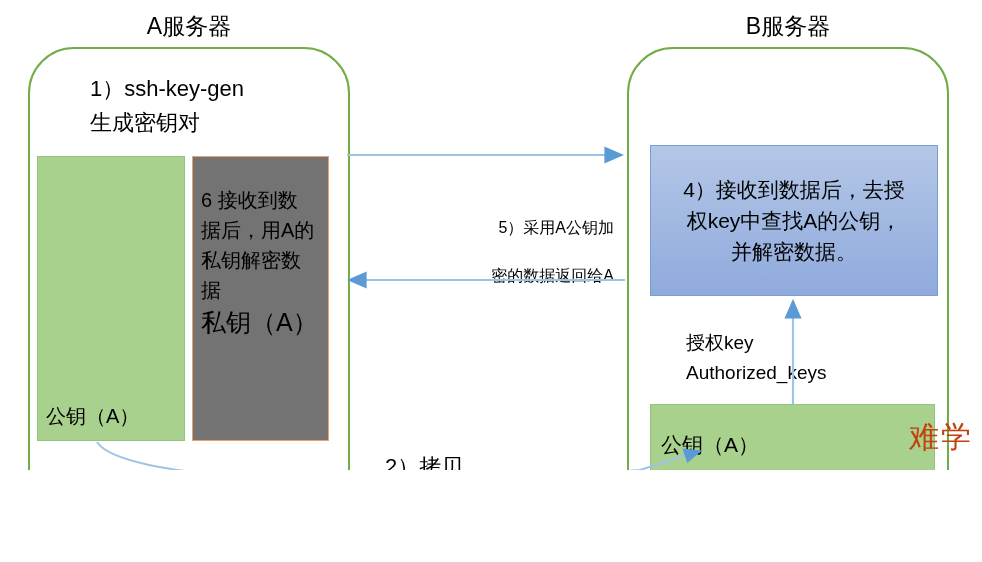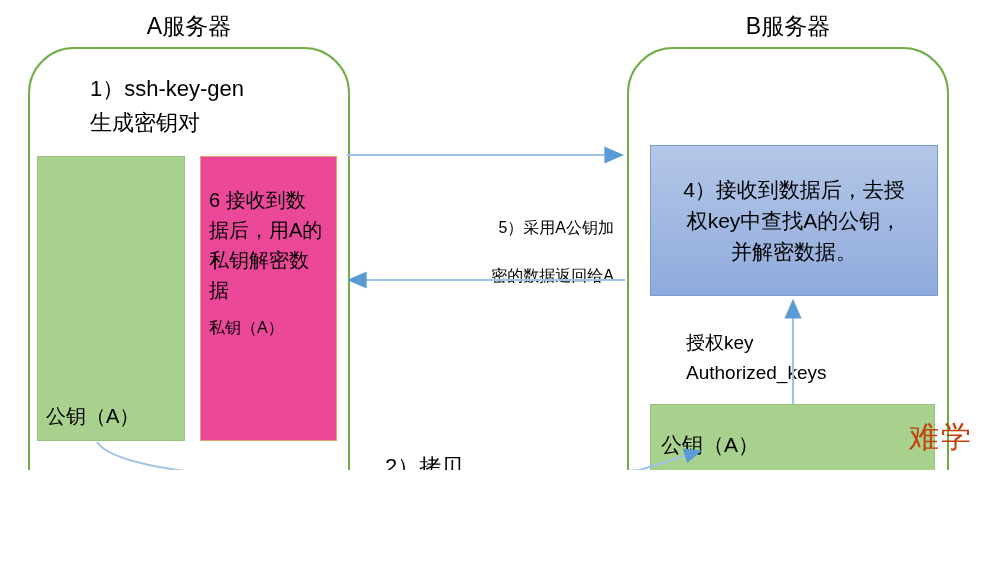--- a/index.html
+++ b/index.html
@@ -54,34 +54,34 @@
 
   #pubkey-a-box {
     left: 37px; top: 156px; width: 148px; height: 285px;
     background: #a9d18e;
     border: 1px solid #93c47d;
     display: flex;
     align-items: flex-end;
     padding: 0 0 10px 8px;
   }
   #privkey-a-box {
-    left: 200px; top: 156px; width: 137px; height: 285px;
-    background: #ec4899;
+    left: 192px; top: 156px; width: 137px; height: 285px;
+    background: #737373;
     border: 1px solid #e8a16a;
     padding: 28px 0 0 8px;
   }
   #privkey-a-box .note-text {
     display: block;
     white-space: pre-line;
     line-height: 30px;
   }
   #privkey-a-box .label-text {
     display: block;
-    margin-top: 8px;
-    font-size: 16px;
+    margin-top: 2px;
+    font-size: 25px;
     line-height: 30px;
   }
 
   #decrypt-b-box {
     left: 650px; top: 145px; width: 288px; height: 151px;
     background: linear-gradient(to bottom, #b4c7e7 0%, #8faadc 100%);
     border: 1px solid #7b9bd3;
     display: flex;
     align-items: center;
     justify-content: center;

